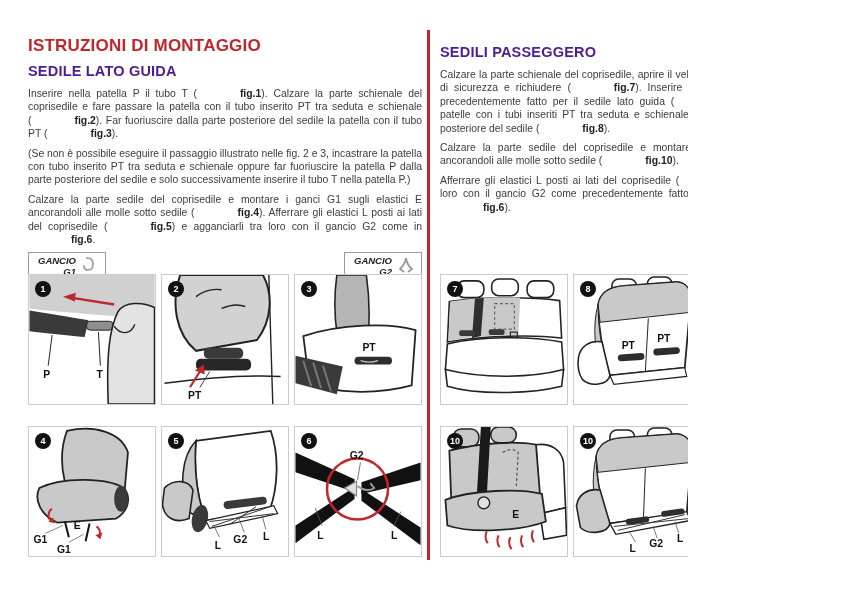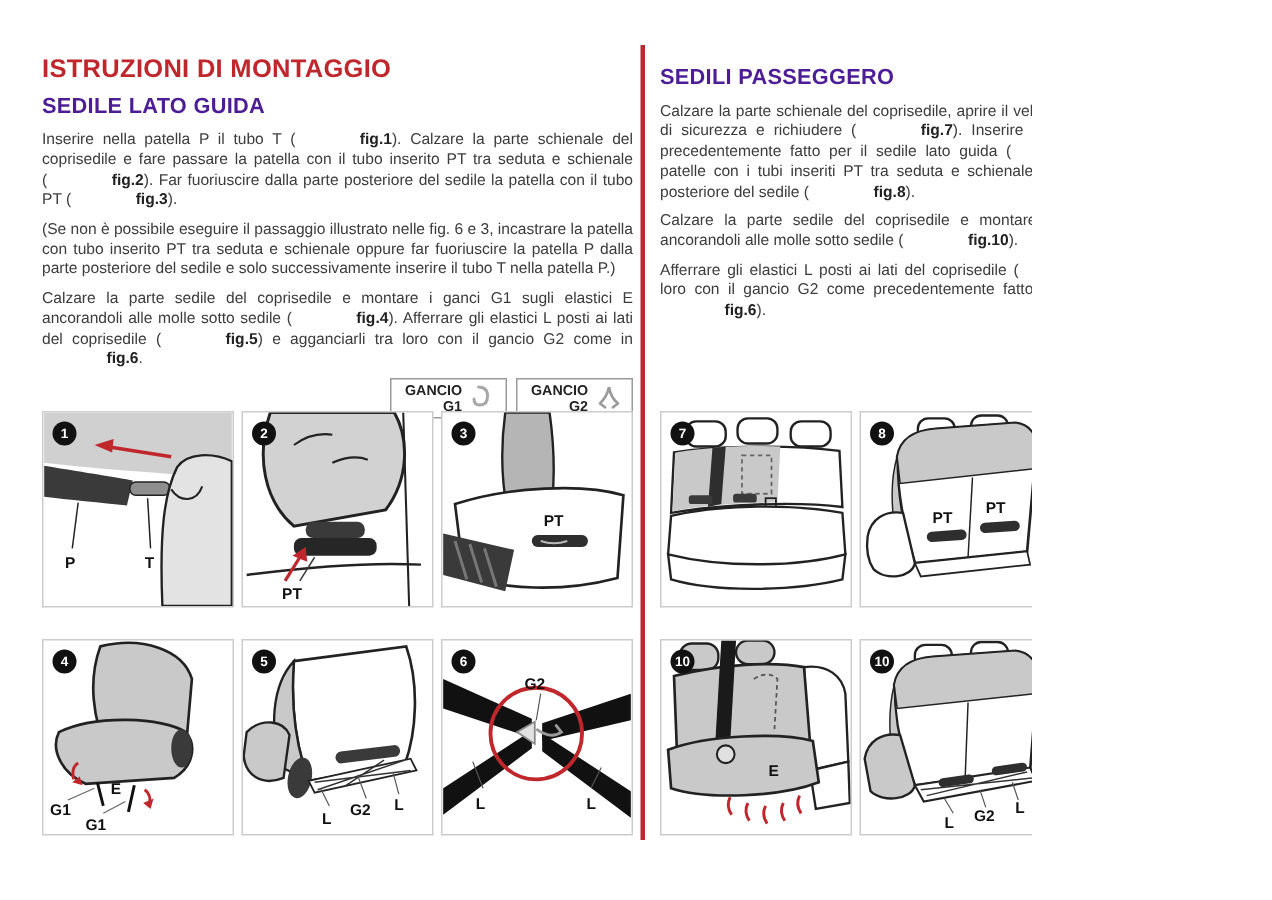--- a/index.html
+++ b/index.html
@@ -8,21 +8,21 @@
 
   .col-left{position:absolute;left:28px;top:36px;width:394px;}
   .col-right{position:absolute;left:440px;top:44px;width:394px;}
   .divider{position:absolute;left:427px;top:30px;height:530px;width:3px;background:#c0272d;}
 
   h1.doc-title{margin:0 0 7px 0;font-size:17px;font-weight:bold;color:#c0272d;letter-spacing:.2px;}
   h2.section-heading{margin:0 0 8px 0;font-size:14.5px;font-weight:bold;color:#4c1d95;letter-spacing:.2px;}
   p.body-text{margin:0 0 6px 0;font-size:10.4px;line-height:13.4px;text-align:justify;color:#3c3c3c;}
   p.body-text b{color:#222;padding-left:43px;}
 
-  .hook-row{display:flex;justify-content:flex-end;gap:6px;margin-top:5px;}
+  .hook-row{display:flex;justify-content:space-between;gap:24px;margin-top:5px;font-style:italic;}
   .hook-box{display:flex;align-items:center;gap:5px;border:1px solid #9a9a9a;background:#fff;padding:2px 7px 2px 9px;height:27px;box-sizing:border-box;}
   .hook-text{text-align:right;font-size:9.5px;font-weight:bold;color:#222;line-height:11px;}
   .hook-icon{width:17px;height:22px;}
 
   .fig-grid{position:absolute;width:394px;top:274px;display:grid;grid-template-columns:1fr 1fr 1fr;column-gap:5px;row-gap:21px;grid-auto-rows:131px;}
   .fig-grid.left{left:28px;}
   .fig-grid.right{left:440px;}
   .fig-cell{position:relative;border:1px solid #cccccc;background:#fff;box-sizing:border-box;}
   .fig-cell svg{position:absolute;left:0;top:0;width:100%;height:100%;}
   .fig-badge{position:absolute;left:6px;top:6px;width:16px;height:16px;border-radius:50%;background:#111;color:#fff;
@@ -33,21 +33,21 @@
 <body>
 
 <div class="page">
 
   <div class="divider"></div>
 
   <div class="col-left">
     <h1 class="doc-title">ISTRUZIONI DI MONTAGGIO</h1>
     <h2 class="section-heading">SEDILE LATO GUIDA</h2>
     <p class="body-text">Inserire nella patella P il tubo T (<b>fig.1</b>). Calzare la parte schienale del coprisedile e fare passare la patella con il tubo inserito PT tra seduta e schienale (<b>fig.2</b>). Far fuoriuscire dalla parte posteriore del sedile la patella con il tubo PT (<b>fig.3</b>).</p>
-    <p class="body-text">(Se non è possibile eseguire il passaggio illustrato nelle fig. 6 e 3, incastrare la patella con tubo inserito PT tra seduta e schienale oppure far fuoriuscire la patella P dalla parte posteriore del sedile e solo successivamente inserire il tubo T nella patella P.)</p>
+    <p class="body-text">(Se non è possibile eseguire il passaggio illustrato nelle fig. 2 e 3, incastrare la patella con tubo inserito PT tra seduta e schienale oppure far fuoriuscire la patella P dalla parte posteriore del sedile e solo successivamente inserire il tubo T nella patella P.)</p>
     <p class="body-text">Calzare la parte sedile del coprisedile e montare i ganci G1 sugli elastici E ancorandoli alle molle sotto sedile (<b>fig.4</b>). Afferrare gli elastici L posti ai lati del coprisedile (<b>fig.5</b>) e agganciarli tra loro con il gancio G2 come in <b>fig.6</b>.</p>
 
     <div class="hook-row">
       <div class="hook-box">
         <div class="hook-text">
           <div>GANCIO</div>
           <div>G1</div>
         </div>
         <svg class="hook-icon" viewBox="0 0 17 22">
           <path d="M6,3 q6,0 6,6 q0,6 -5,6 q-4,0 -4,-4" stroke="#a8a8a8" stroke-width="2" fill="none" stroke-linecap="round"></path>

